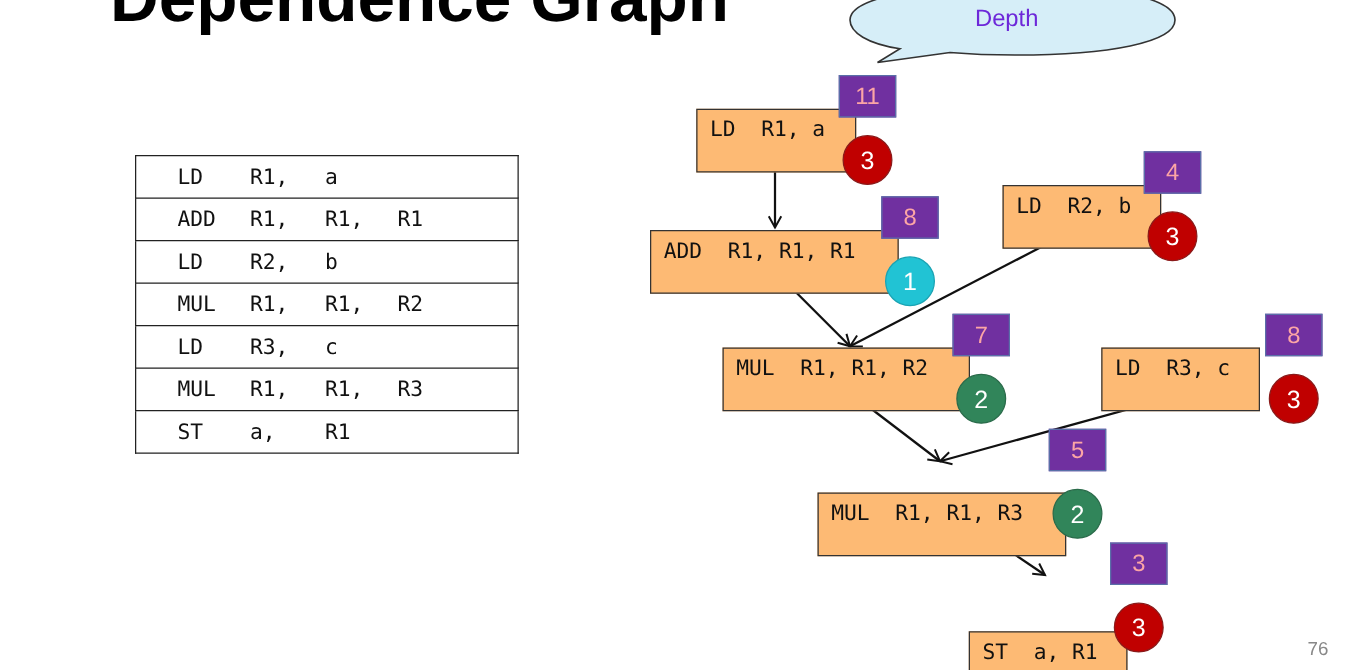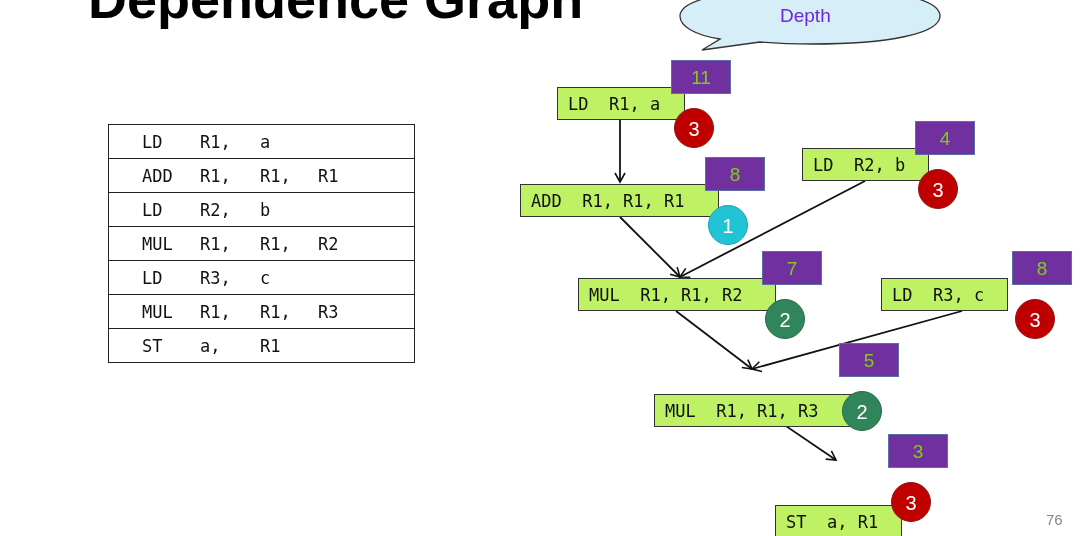--- a/index.html
+++ b/index.html
@@ -5,22 +5,22 @@
   html, body { margin:0; padding:0; }
   body { width:1080px; height:536px; background:#ffffff; position:relative; overflow:hidden; font-family:"Liberation Sans", sans-serif; }
   .title { position:absolute; left:88px; top:-32px; font-family:"Liberation Sans", sans-serif; font-weight:bold; font-size:54px; color:#000; letter-spacing:0px; white-space:nowrap; }
   .callout { position:absolute; left:672px; top:-14px; width:280px; height:70px; }
   .callout-text { position:absolute; left:780px; top:5px; font-size:19px; color:#6d28d9; font-family:"Liberation Sans", sans-serif; }
   table.code { position:absolute; left:108px; top:124px; border-collapse:collapse; width:307px;border-radius:27px; }
   table.code td { border:1.5px solid #222; height:33px; padding:0; font-family:"DejaVu Sans Mono", monospace; font-size:17px; color:#111; }
   .cell { display:flex; align-items:center; padding-left:33px; }
   .cell span { display:inline-block; }
   .c1 { width:58px; } .c2 { width:60px; } .c3 { width:58px; } .c4 { width:40px; }
-  .node { position:absolute; border:1.2px solid #333; background:#bef264; font-family:"DejaVu Sans Mono", monospace; font-size:17px; color:#111; height:33px; line-height:33px; padding:0 10px; white-space:pre; box-sizing:border-box; }
-  .badge { position:absolute; width:60px; height:34px; background:#7030a0; color:#84cc16; font-size:19px; text-align:center; line-height:34px; border:1px solid #5a6fa8; box-sizing:border-box; font-family:"Liberation Sans", sans-serif; }
+  .node { position:absolute; border:1.2px solid #333; background:#fdba74; font-family:"DejaVu Sans Mono", monospace; font-size:17px; color:#111; height:51px; line-height:33px; padding:0 10px; white-space:pre; box-sizing:border-box; }
+  .badge { position:absolute; width:46px; height:34px; background:#7030a0; color:#fca5a5; font-size:19px; text-align:center; line-height:34px; border:1px solid #5a6fa8; box-sizing:border-box; font-family:"Liberation Sans", sans-serif; }
   .circle { position:absolute; width:40px; height:40px; border-radius:50%; color:#fff; font-size:20px; text-align:center; line-height:40px; box-sizing:border-box; font-family:"Liberation Sans", sans-serif; }
   .red { background:#c00000; border:1.5px solid #8a1a1a; }
   .green { background:#31855a; border:1.5px solid #2a6b4a; }
   .cyan { background:#21c3d4; border:1.5px solid #1aa3b3; }
   svg.edges { position:absolute; left:0; top:0; }
   .page-num { position:absolute; left:1046px; top:511px; font-size:15px; color:#888; }
 </style>
 </head>
 <body>
 

